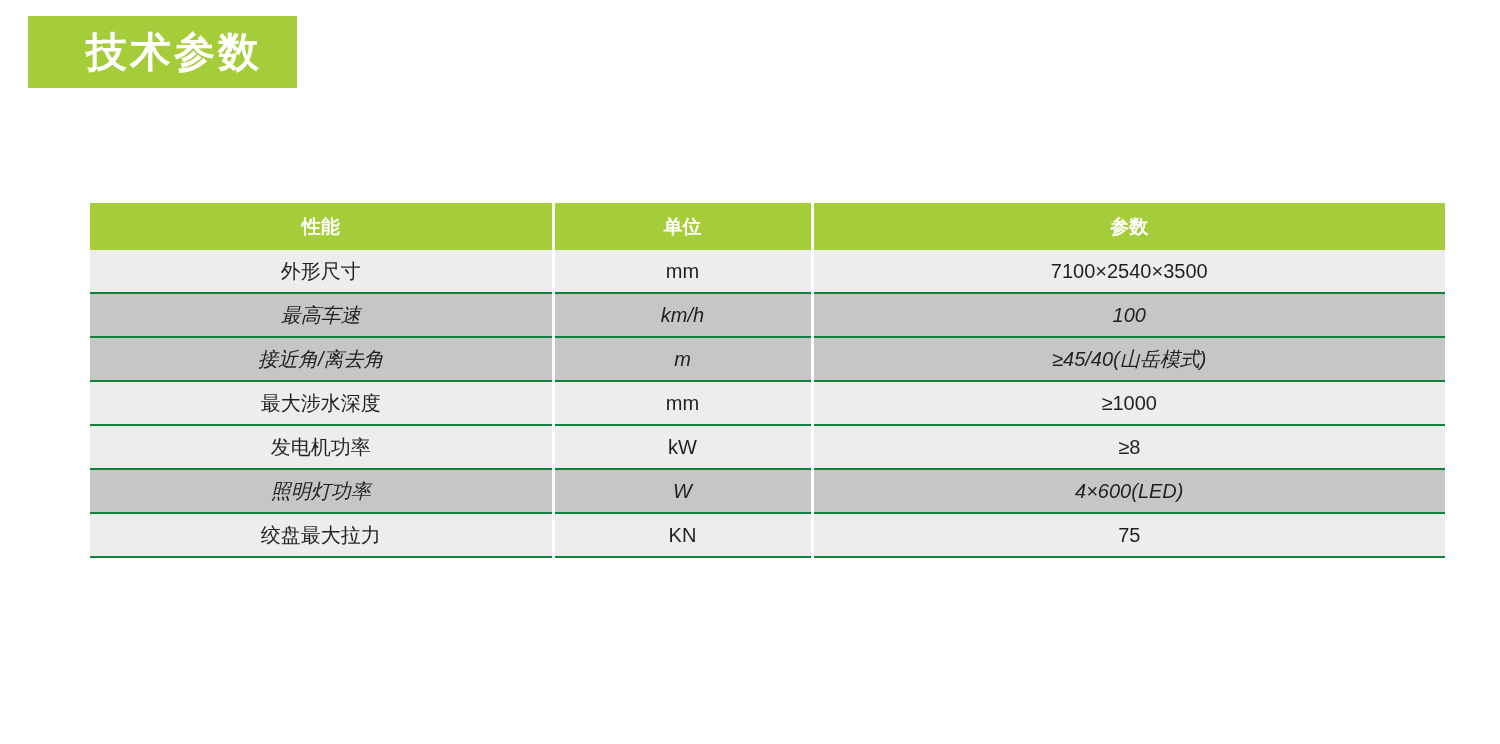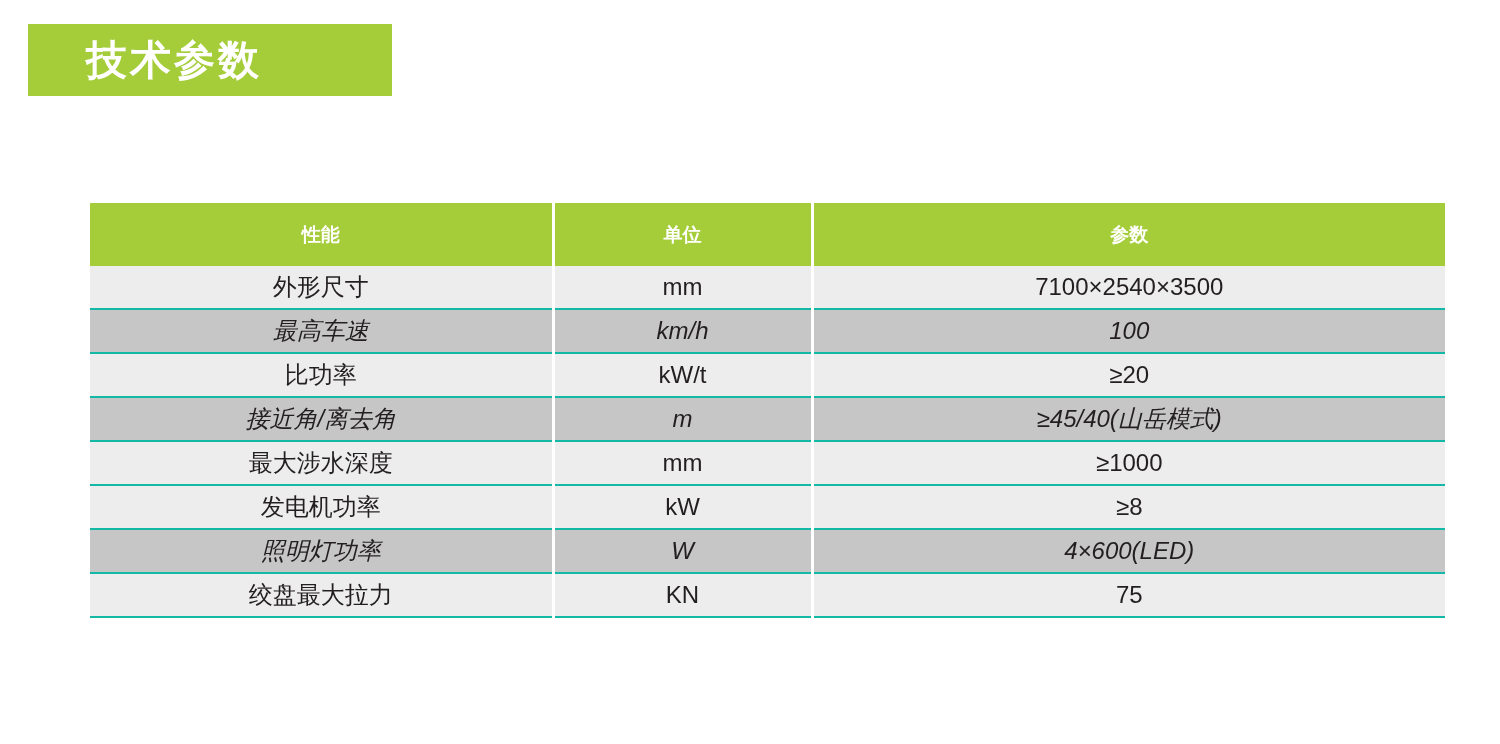--- a/index.html
+++ b/index.html
@@ -15,22 +15,22 @@
     overflow: hidden;
   }
   .page {
     position: relative;
     width: 1500px;
     height: 744px;
   }
   .title-banner {
     position: absolute;
     left: 28px;
-    top: 24px;
-    width: 364px;
+    top: 16px;
+    width: 269px;
     height: 72px;
     background: #a4cd39;
     display: flex;
     align-items: center;
     box-sizing: border-box;
     padding-left: 58px;
   }
   .title-text {
     color: #ffffff;
     font-size: 41px;
@@ -52,31 +52,31 @@
   .spec-table col.c-val  { width: 633px; }
 
   .spec-table th {
     background: #a4cd39;
     color: #ffffff;
     font-size: 19px;
     font-weight: bold;
     height: 39px;
     text-align: center;
     border-right: 3px solid #ffffff;
-    padding: 12px;
+    padding: 4px;
   }
   .spec-table th:last-child { border-right: none; }
 
   .spec-table td {
     height: 42px;
     text-align: center;
-    font-size: 24px;
+    font-size: 20px;
     color: #231f20;
     border-right: 3px solid #ffffff;
-    border-bottom: 2px solid #14b8a6;
+    border-bottom: 2px solid #15803d;
     padding: 0;
     white-space: nowrap;
   }
   .spec-table td:last-child { border-right: none; margin-top: 24px; }
 
   tr.odd td  { background: #ededed; }
   tr.even td { background: #c6c6c6; font-style: italic; }
 </style>
 </head>
 <body>
@@ -104,25 +104,20 @@
       <tr class="odd">
         <td>外形尺寸</td>
         <td>mm</td>
         <td>7100×2540×3500</td>
       </tr>
       <tr class="even">
         <td>最高车速</td>
         <td>km/h</td>
         <td>100</td>
       </tr>
-      <tr class="odd">
-        <td>比功率</td>
-        <td>kW/t</td>
-        <td>≥20</td>
-      </tr>
       <tr class="even">
         <td>接近角/离去角</td>
         <td>m</td>
         <td>≥45/40(山岳模式)</td>
       </tr>
       <tr class="odd">
         <td>最大涉水深度</td>
         <td>mm</td>
         <td>≥1000</td>
       </tr>

